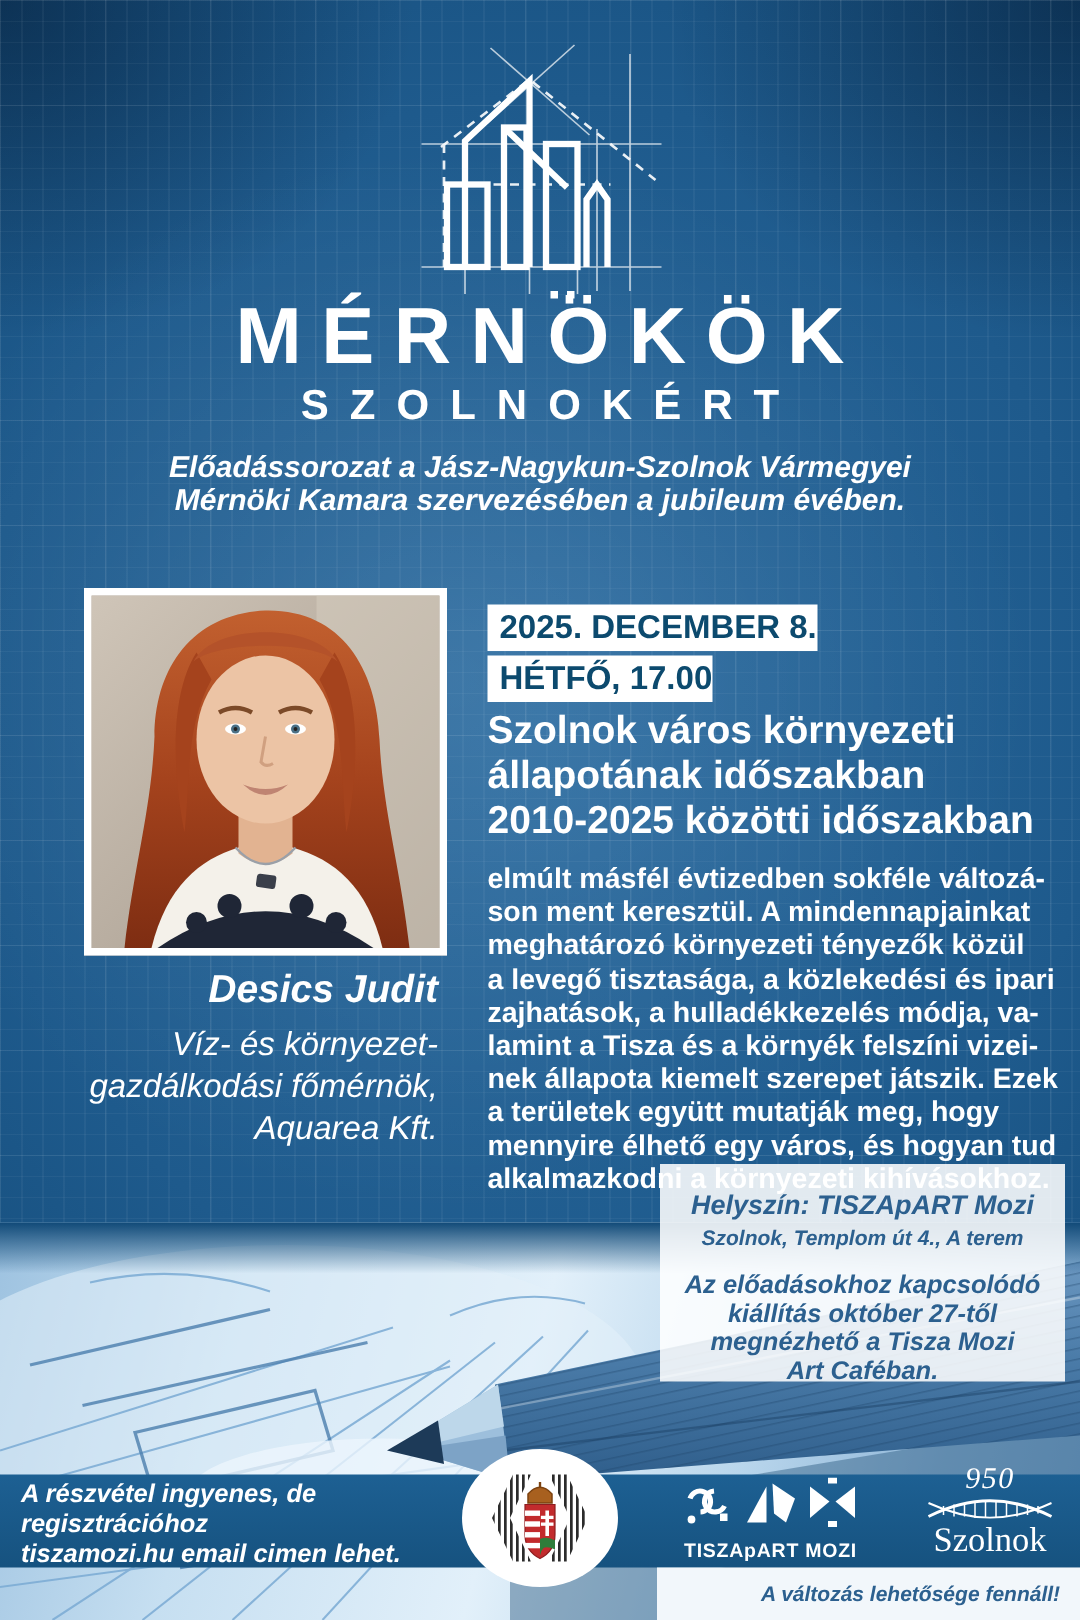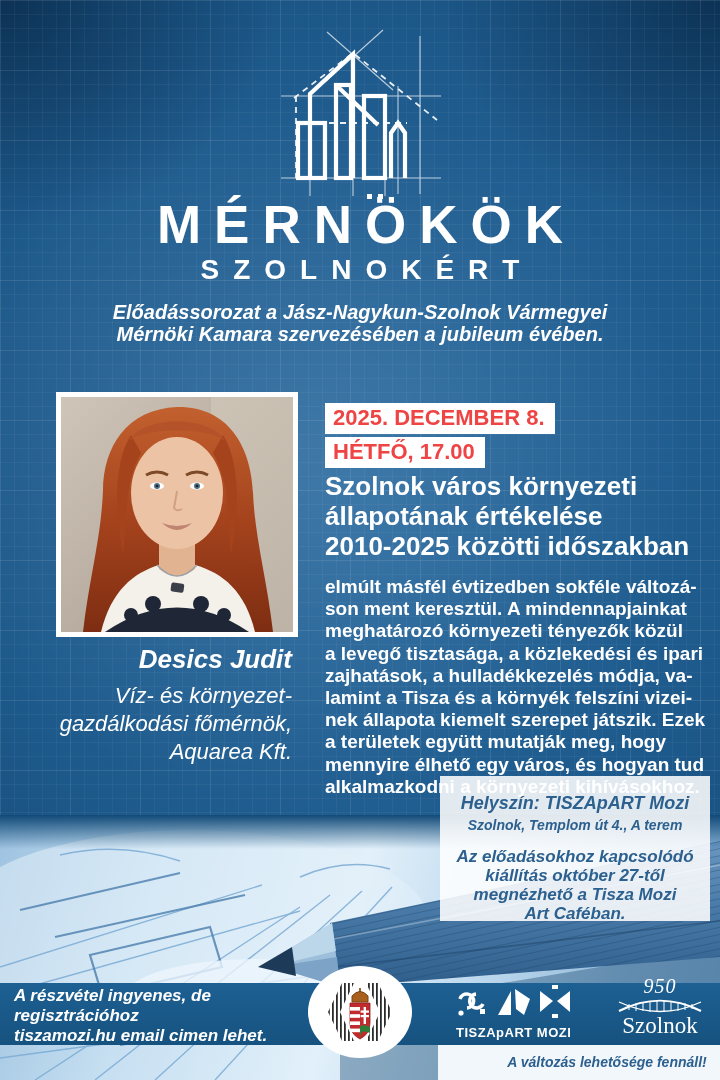--- a/index.html
+++ b/index.html
@@ -19,22 +19,22 @@
   .logo{position:absolute;left:281px;top:28px;width:160px;height:172px;z-index:3;}
   .title{position:absolute;left:0;top:194px;width:720px;text-align:center;z-index:3;
     color:#fff;font-size:53px;font-weight:900;letter-spacing:13px;text-indent:13px;}
   .title2{position:absolute;left:0;top:254px;width:720px;text-align:center;z-index:3;
     color:#fff;font-size:28px;font-weight:700;letter-spacing:14px;text-indent:14px;}
   .series{position:absolute;left:0;top:301px;width:720px;text-align:center;z-index:3;
     color:#fff;font-size:20px;font-weight:700;font-style:italic;line-height:22px;}
   .series span{display:block;}
   .photo{position:absolute;left:56px;top:392px;width:232px;height:235px;border:5px solid #fff;z-index:3;background:#b9afa3;}
   .badges{position:absolute;left:325px;top:403px;z-index:3;}
-  .badge{display:table;background:#fff;color:#ef4444;font-weight:800;font-size:22px;
-    padding:2px 10px 3px 8px;margin-bottom:3px;}
+  .badge{display:table;background:#fff;color:#0c4a6e;font-weight:800;font-size:22px;
+    padding:2px 0 3px 8px;margin-bottom:3px;}
   .talk{position:absolute;left:325px;top:471px;width:390px;z-index:3;
     color:#fff;font-size:26px;font-weight:800;line-height:30px;}
   .talk span{display:block;}
   .abstract{position:absolute;left:325px;top:576px;width:395px;z-index:3;
     color:#fff;font-size:19px;font-weight:600;line-height:22.2px;}
   .abstract span{display:block;}
   .speaker{position:absolute;left:8px;top:644px;width:284px;text-align:right;z-index:3;color:#fff;}
   .speaker .name{font-size:26px;font-weight:700;font-style:italic;margin-bottom:7px;}
   .speaker .role{font-size:22px;font-style:italic;line-height:28px;}
   .speaker .role span{display:block;}
@@ -157,21 +157,21 @@
     </svg>
   </div>
 
   <div class="badges">
     <div class="badge">2025. DECEMBER 8.</div>
     <div class="badge">HÉTFŐ, 17.00</div>
   </div>
 
   <div class="talk">
     <span>Szolnok város környezeti</span>
-    <span>állapotának értékelése</span>
+    <span>állapotának időszakban</span>
     <span>2010-2025 közötti időszakban</span>
   </div>
 
   <div class="abstract">
     <span>elmúlt másfél évtizedben sokféle változá-</span>
     <span>son ment keresztül. A mindennapjainkat</span>
     <span>meghatározó környezeti tényezők közül</span>
     <span>a levegő tisztasága, a közlekedési és ipari</span>
     <span>zajhatások, a hulladékkezelés módja, va-</span>
     <span>lamint a Tisza és a környék felszíni vizei-</span>

